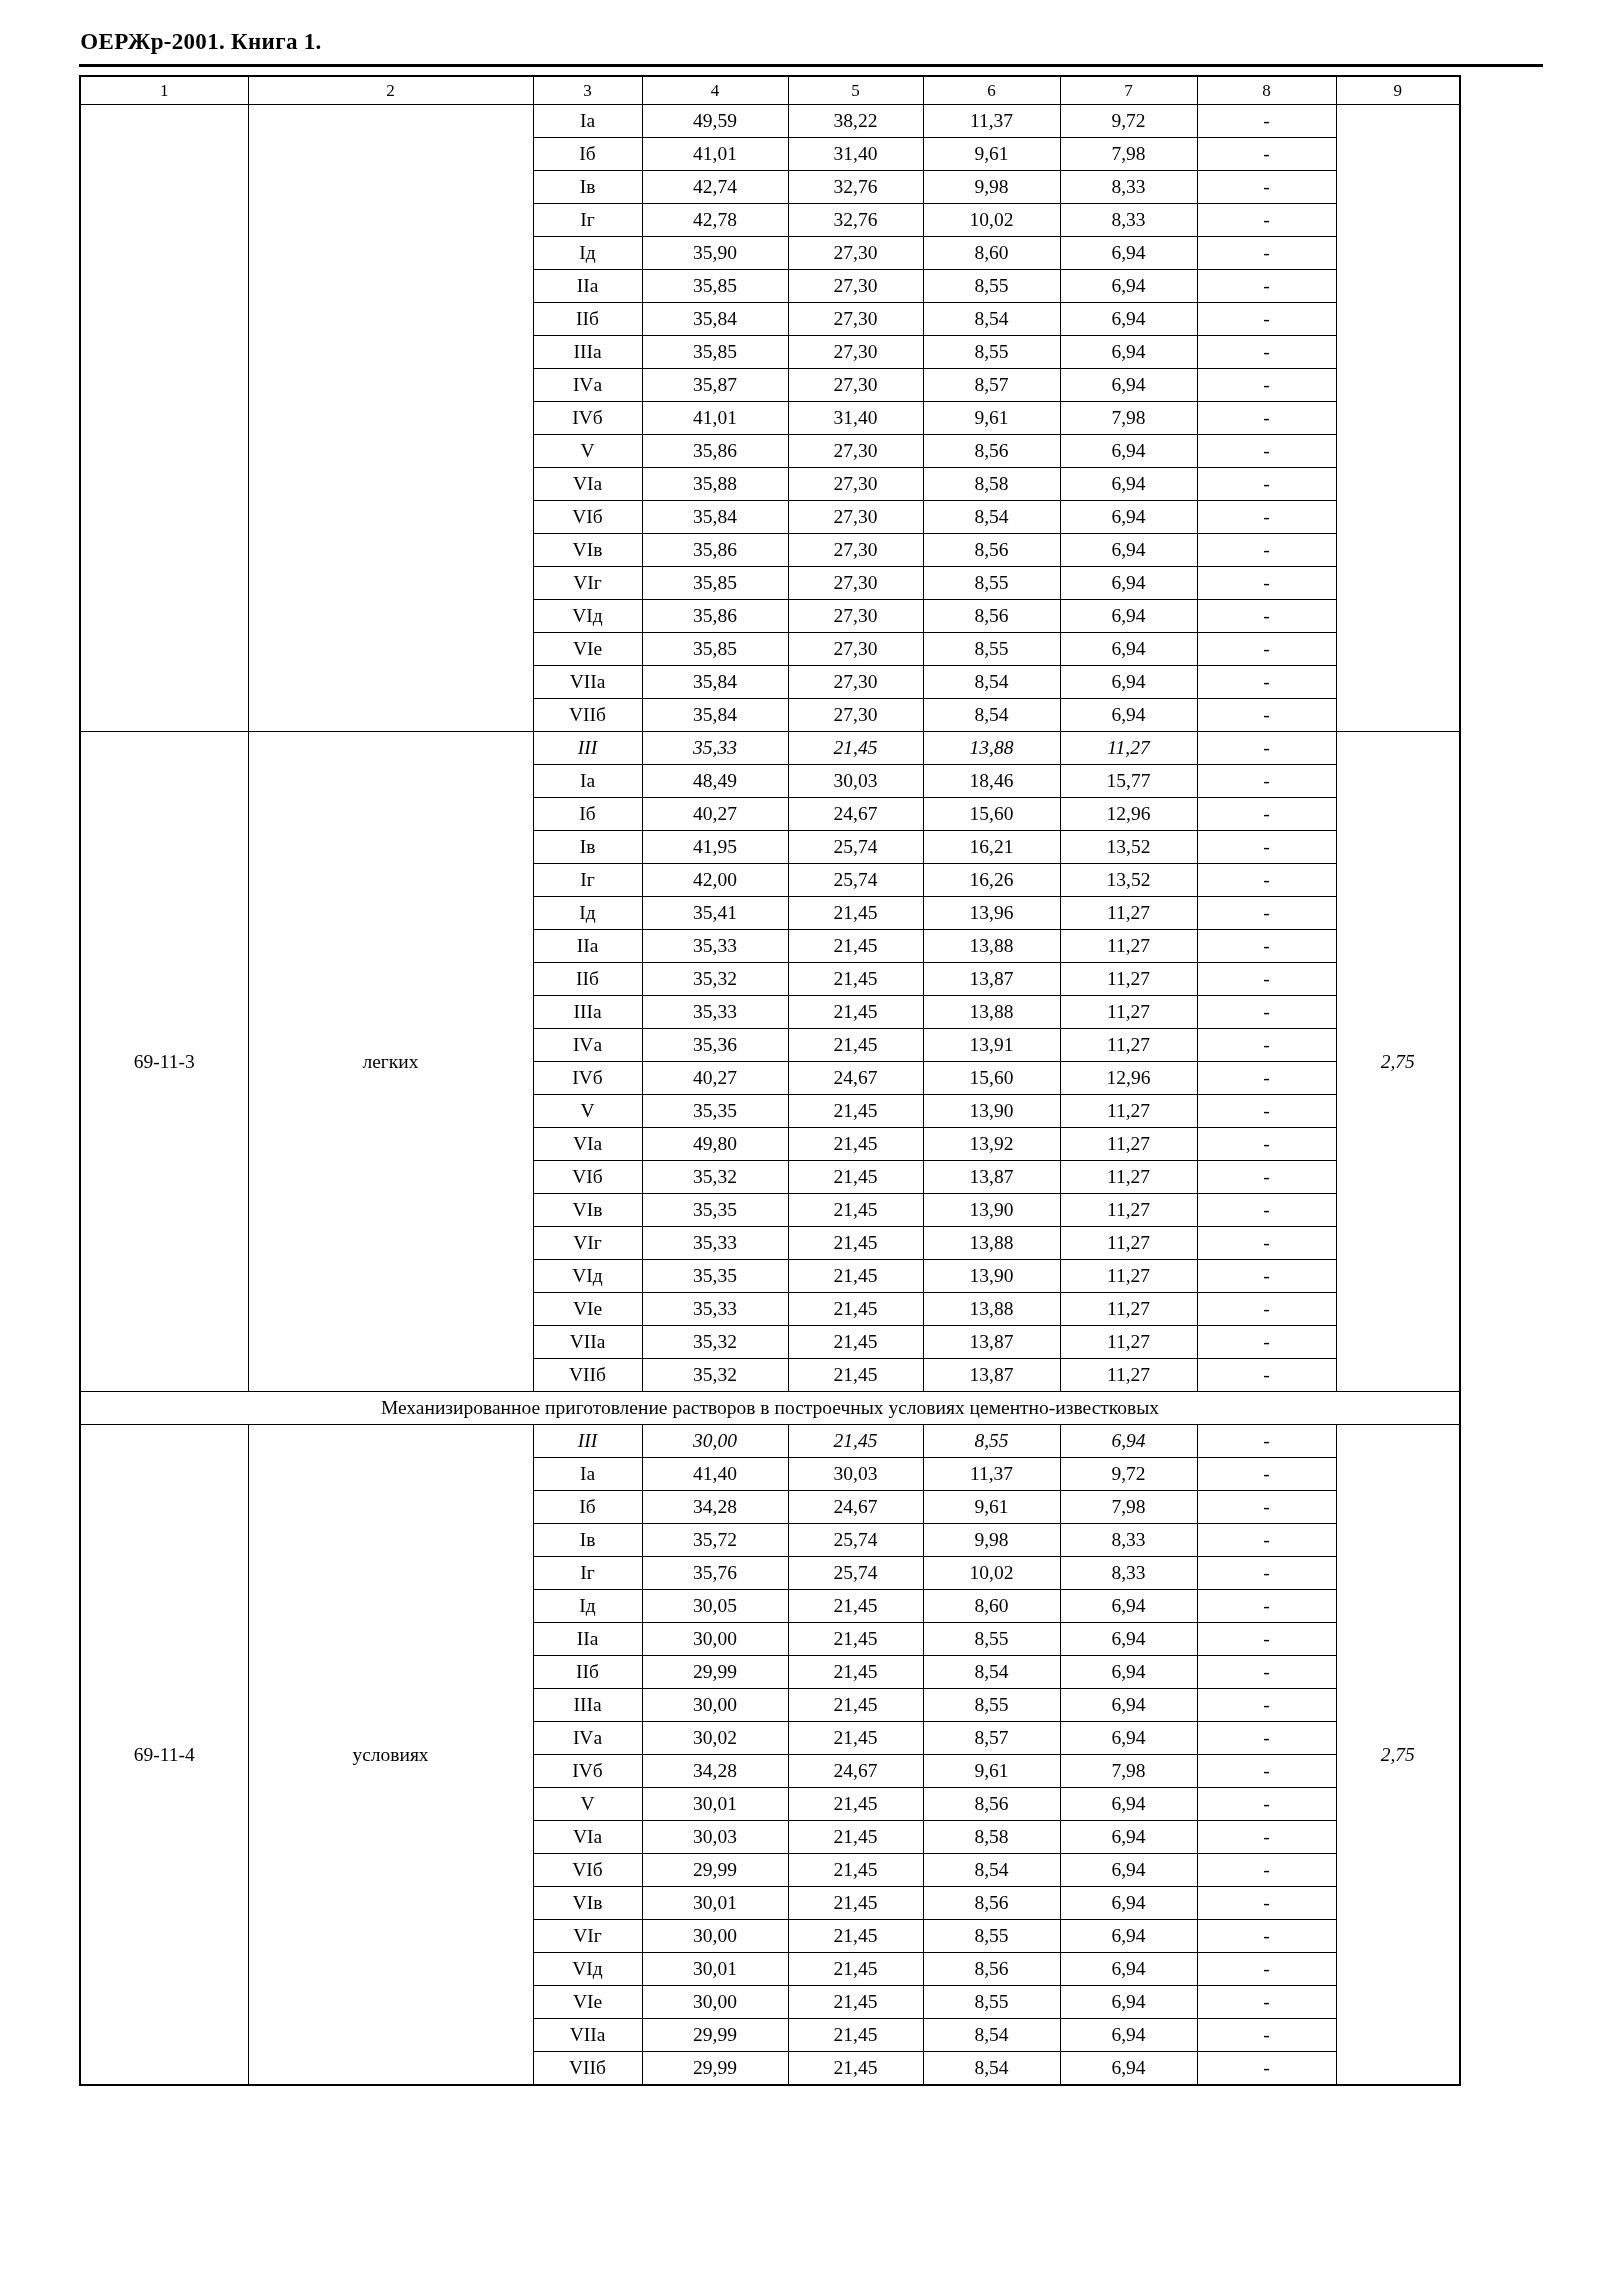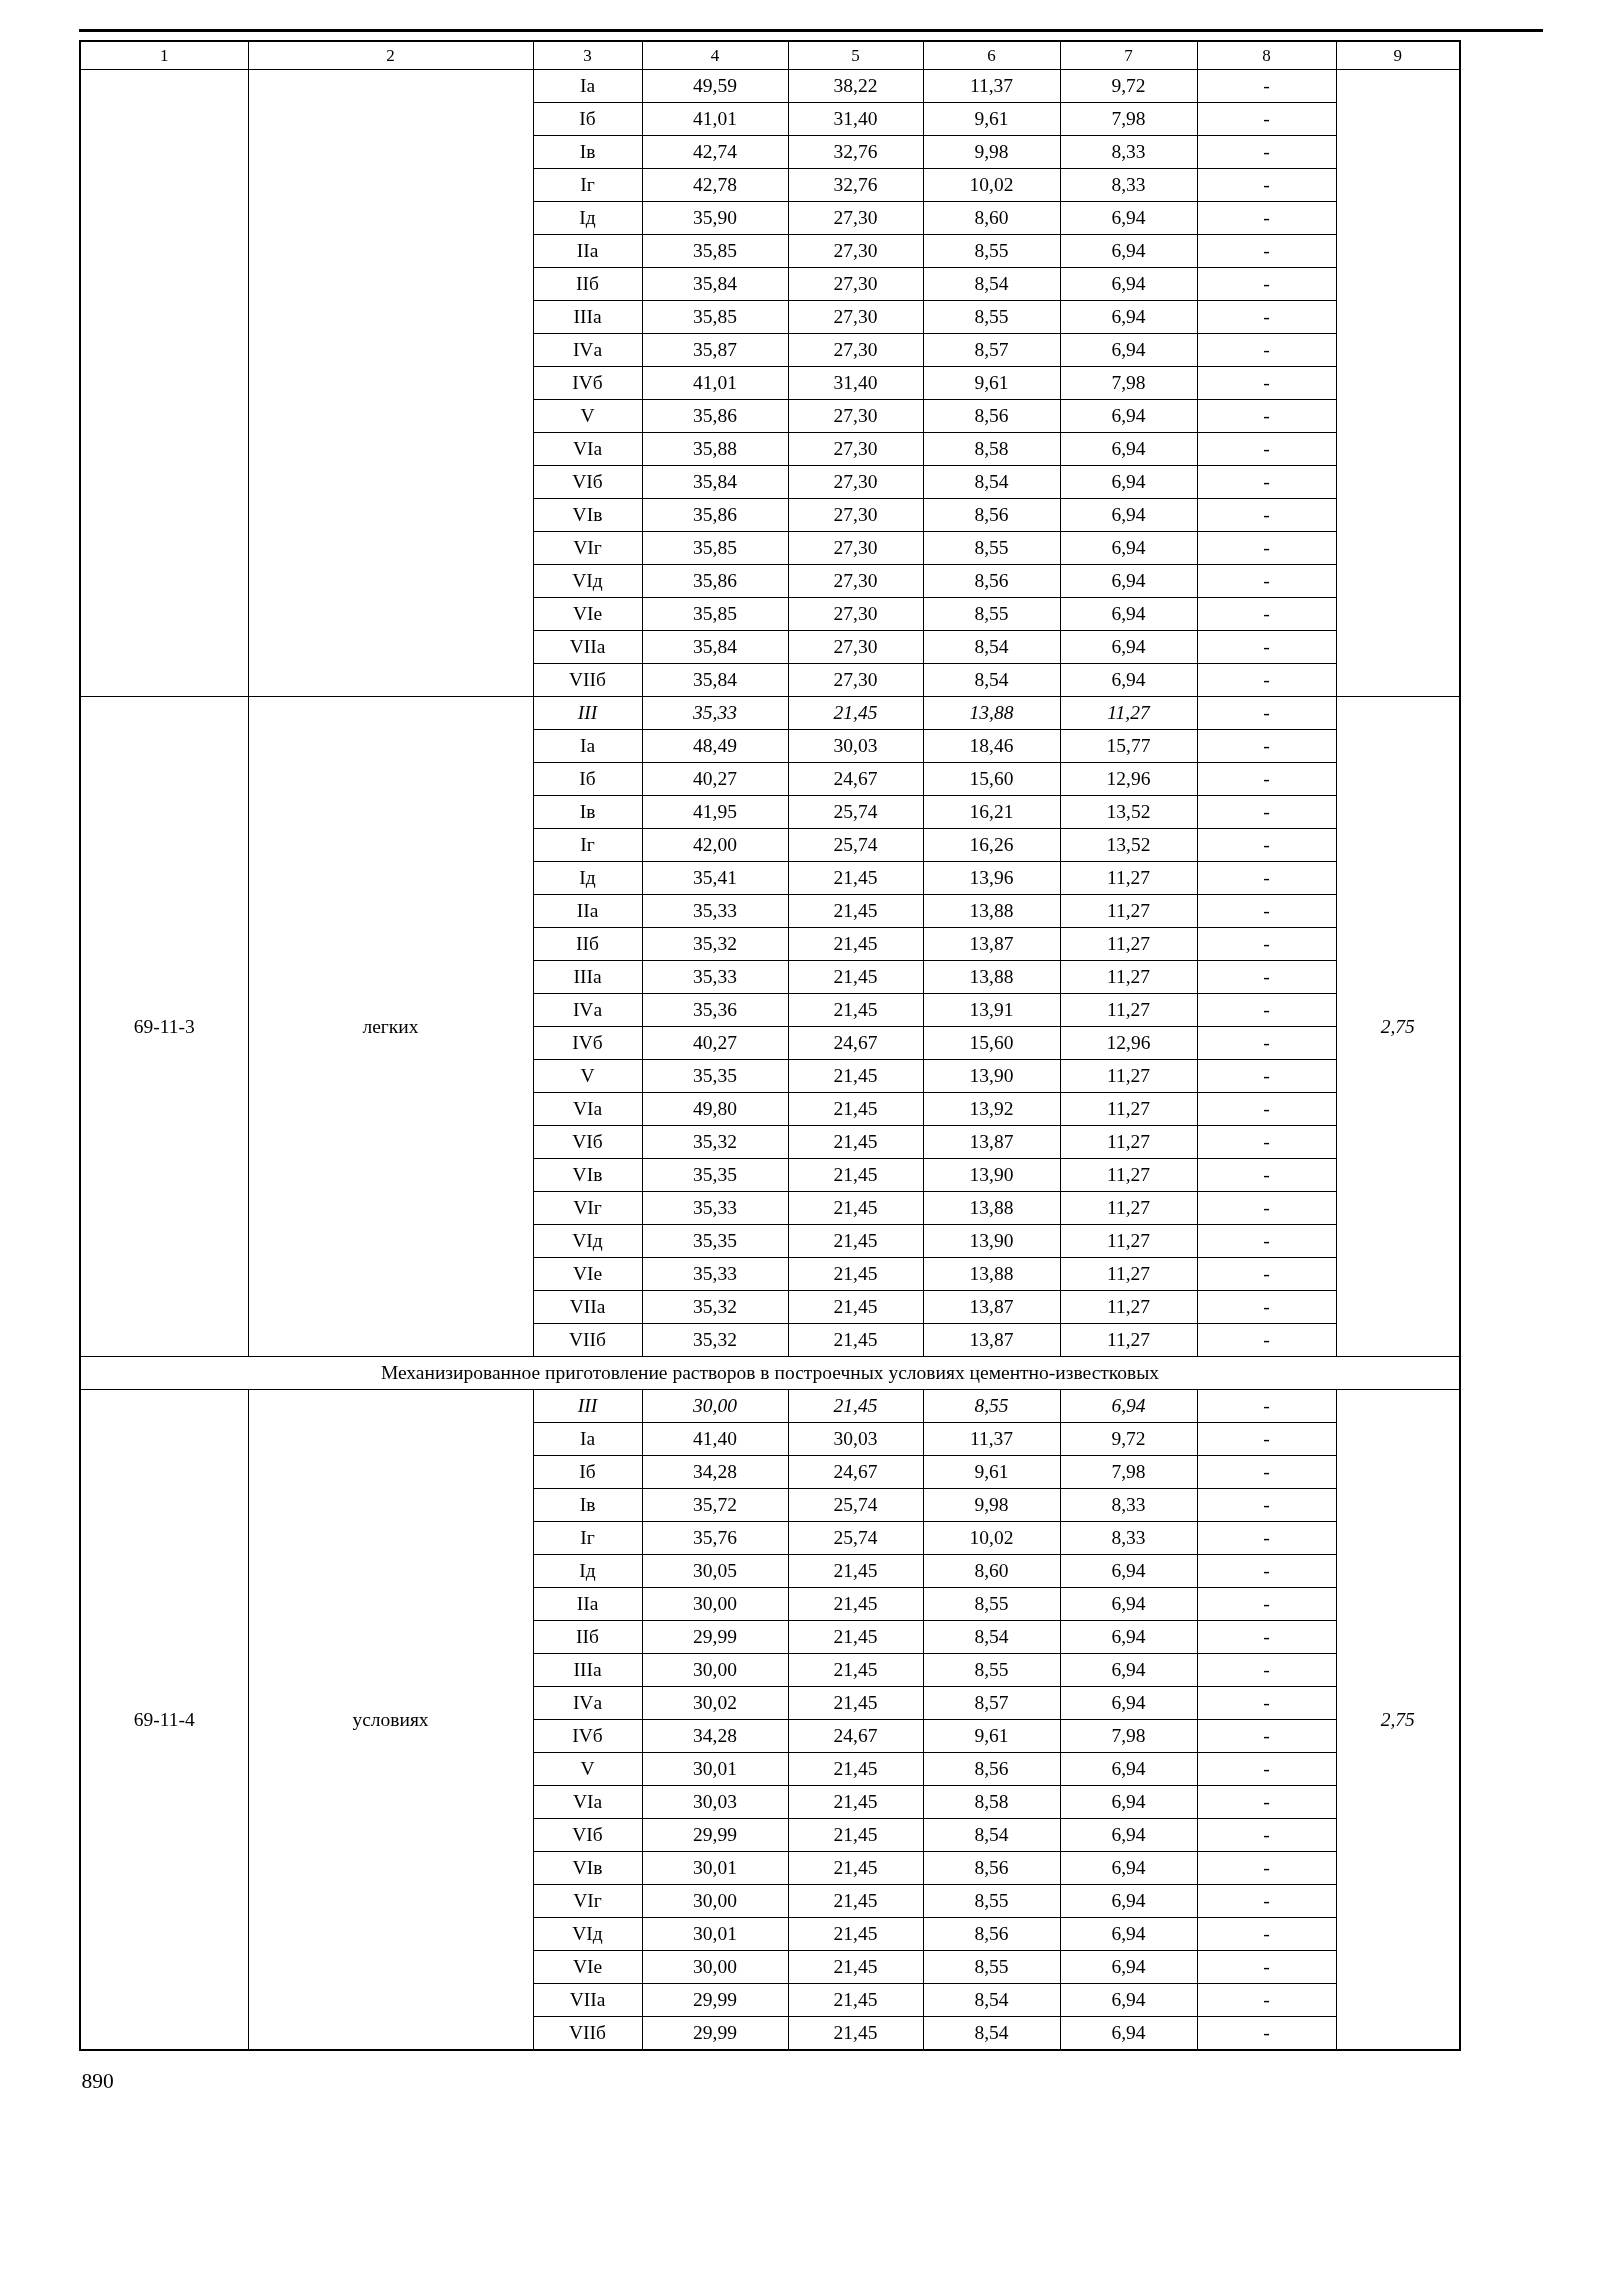--- a/index.html
+++ b/index.html
@@ -54,20 +54,21 @@
   .page-number {
     font-size: 21.5px;
     margin: 18px 0 0 2.6px;
   }
 </style>
 </head>
 <body>
 
 <div class="page">
 
+  <div class="doc-header">ОЕРЖр-2001. Книга 1.</div>
 
   <hr class="header-rule">
 
   <table class="main">
     <colgroup>
       <col style="width:168px">
       <col style="width:285px">
       <col style="width:109px">
       <col style="width:146px">
       <col style="width:135px">
@@ -570,16 +571,15 @@
           <td class="zone">VIIб</td>
           <td class="num">29,99</td>
           <td class="num">21,45</td>
           <td class="num">8,54</td>
           <td class="num">6,94</td>
           <td class="num">-</td>
         </tr>
       </tbody>
   </table>
 
-  <div class="page-number">890</div>
 
 </div>
 
 
 </body></html>

